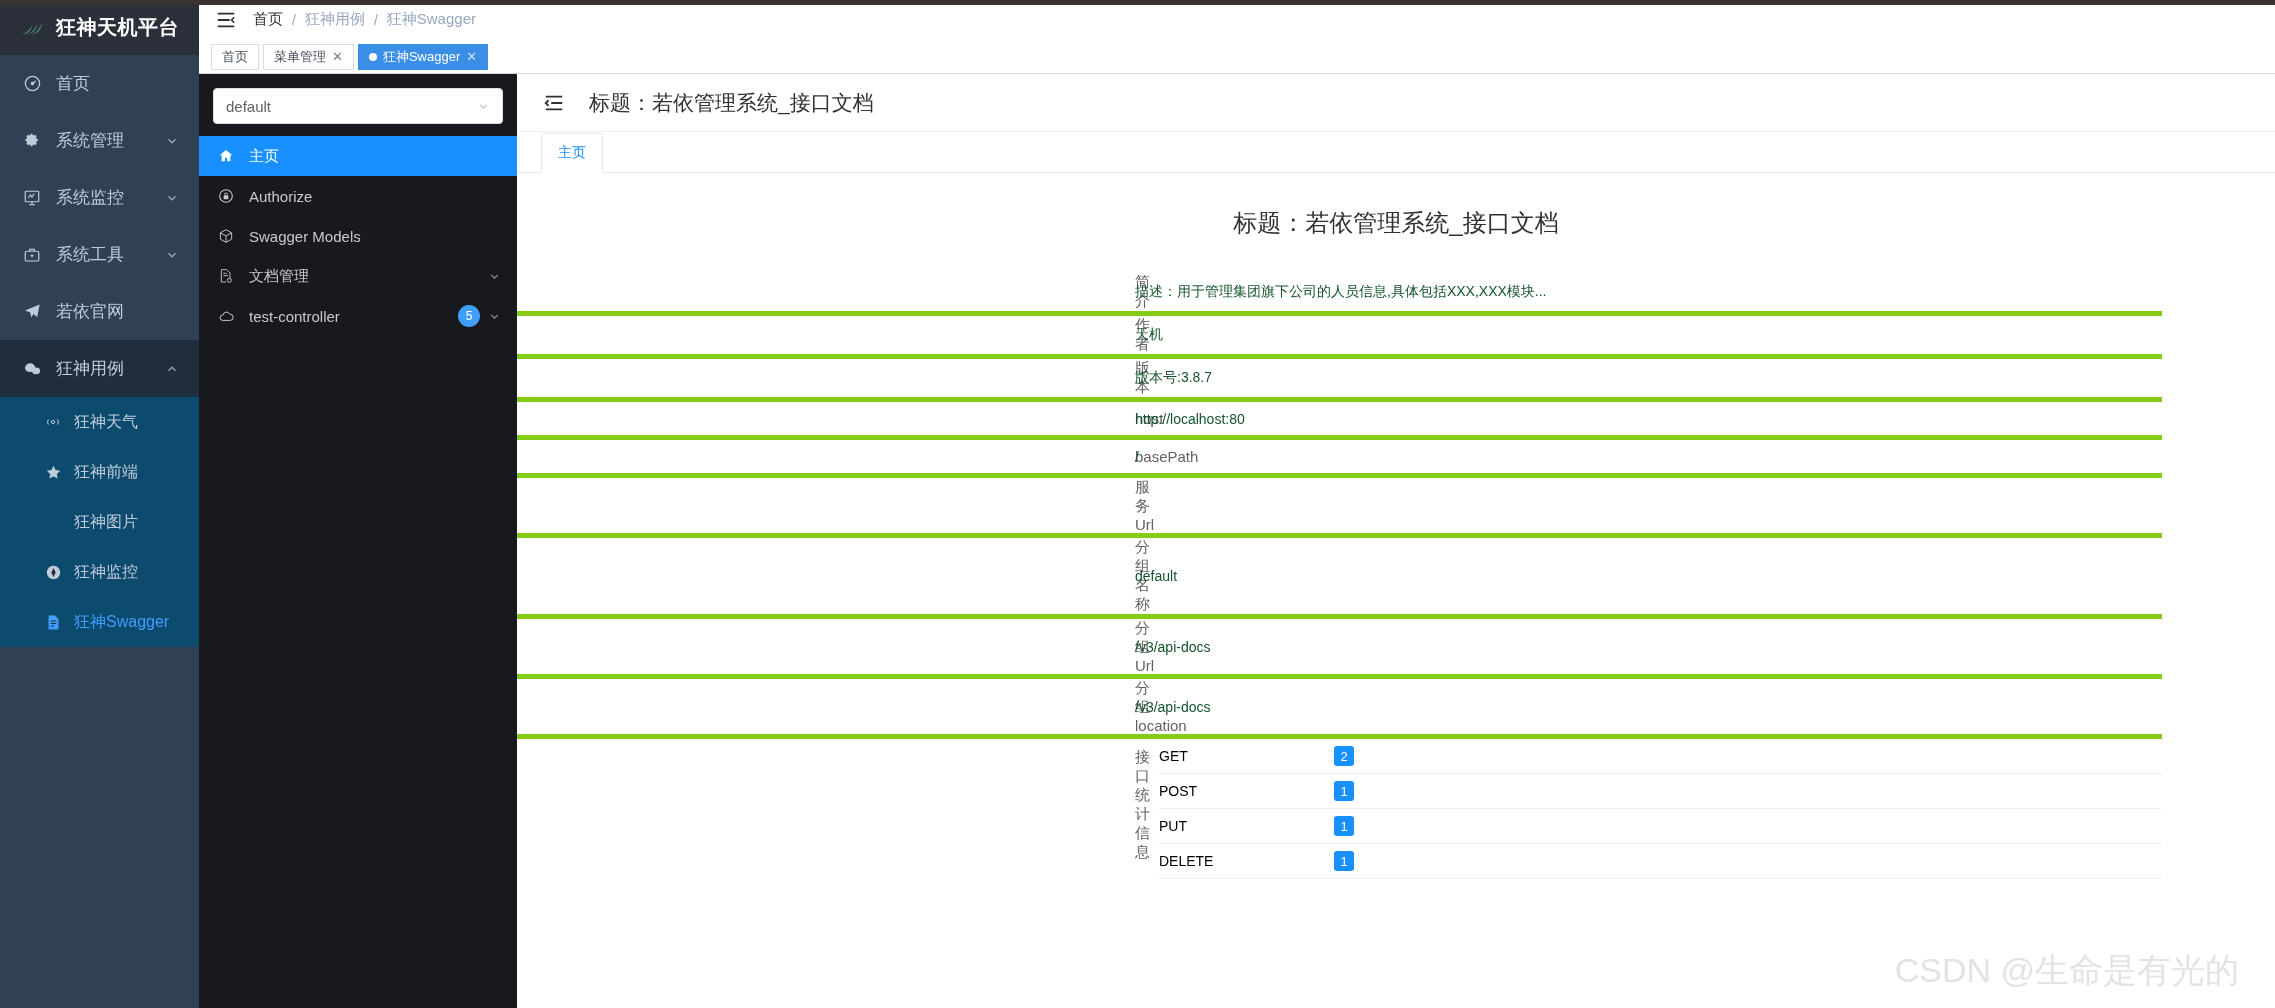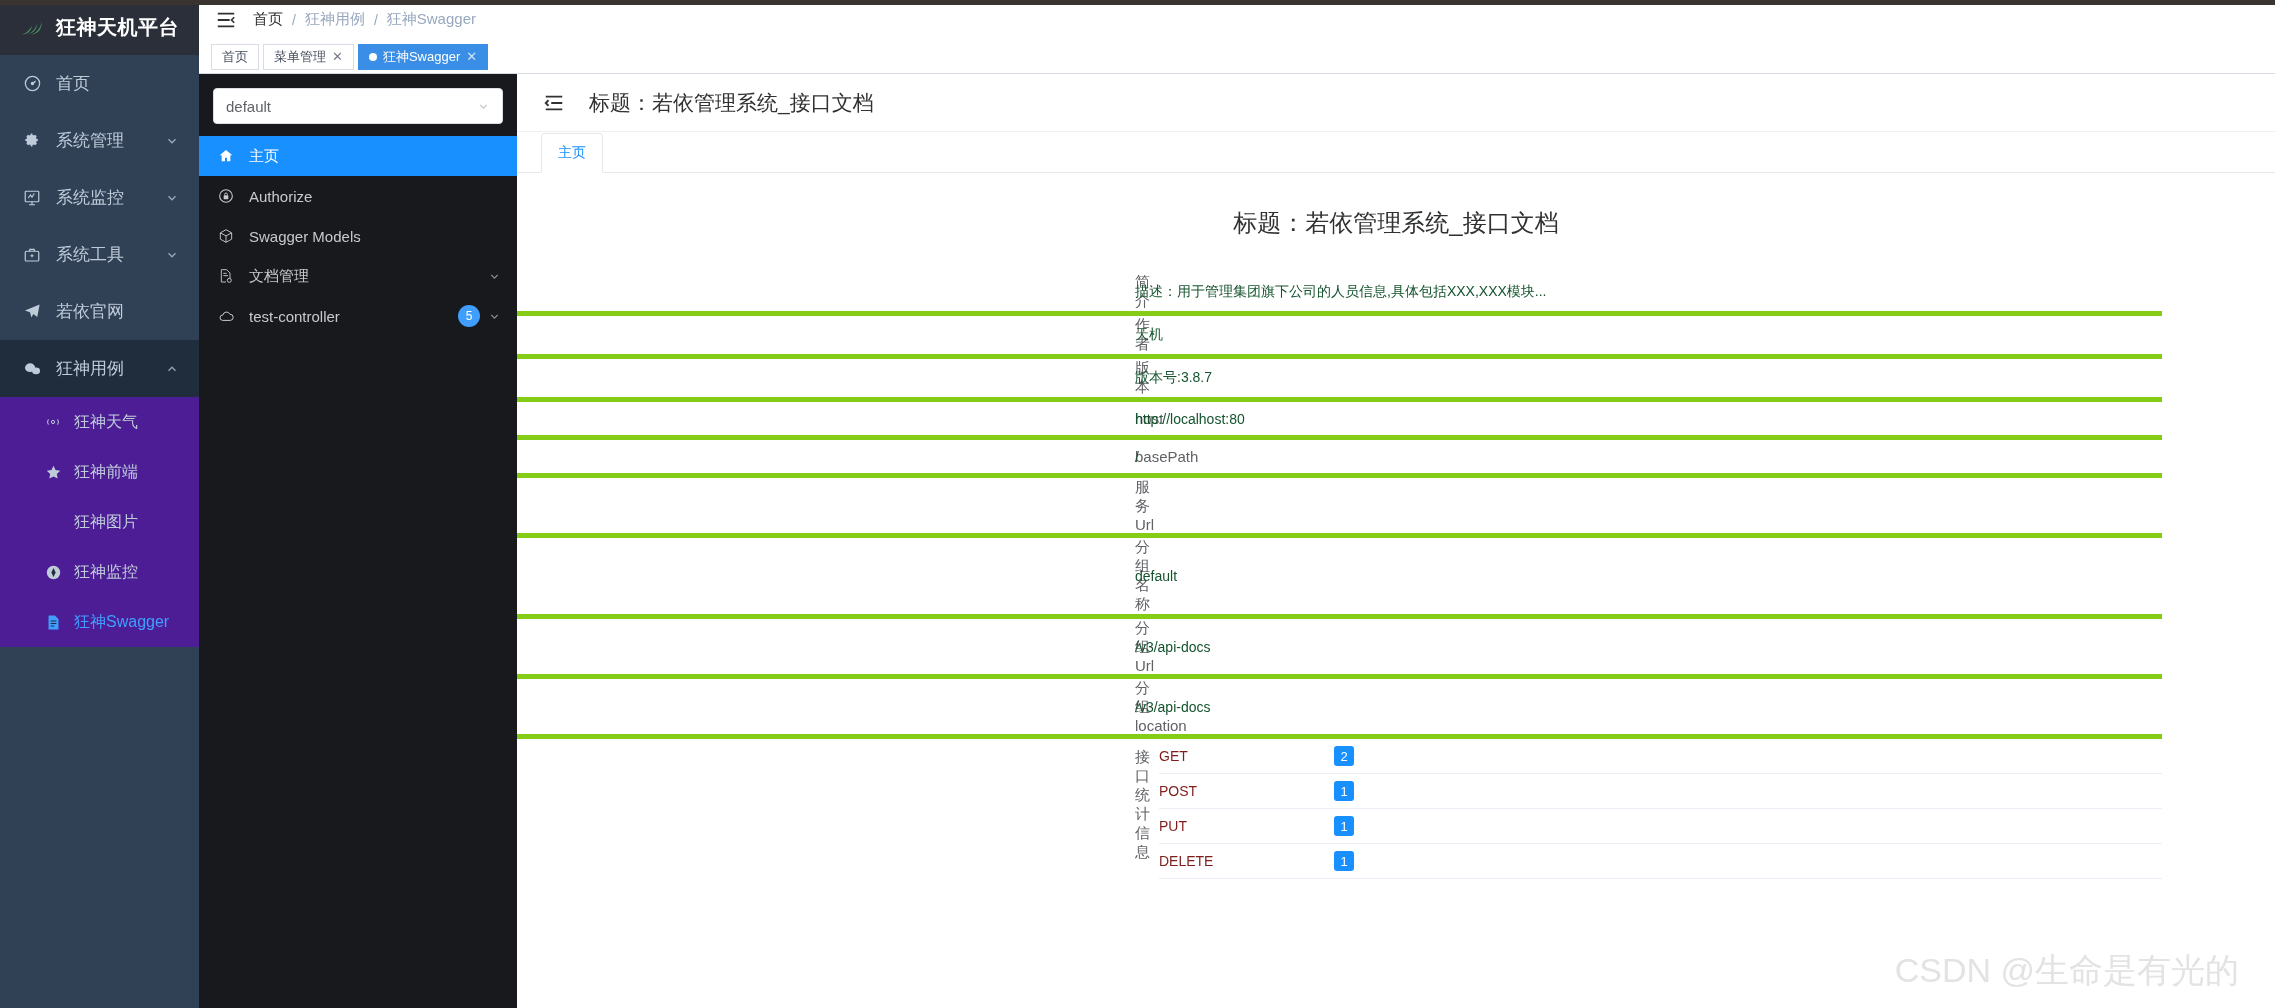--- a/index.html
+++ b/index.html
@@ -44,21 +44,21 @@
     color: #bfcbd9;
   }
   .nav-item .ico svg { display: block; }
   .nav-item .label { flex: 1 1 auto; white-space: nowrap; }
   .nav-item .arrow {
     width: 14px; height: 14px; flex: 0 0 14px;
     opacity: .75;
   }
   .nav-item.active > .label,
   .nav-item.active > .ico { color: #409eff; }
-  .submenu { background: #4c1d95; }
+  .submenu { background: #0c4a6e; }
   .submenu .nav-item {
     padding-left: 42px; height: 50px; font-size: 16px;
   }
   .submenu .nav-item .ico { width: 22px; flex: 0 0 22px; margin-right: 10px; }
   .submenu-group-active { background: #1f2d3d; }
 
   
   .main-wrap { flex: 1 1 auto; display: flex; flex-direction: column; height: 1008px; min-width: 0; }
 
   
@@ -184,21 +184,21 @@
   .stat-block { display: flex; gap: 24px; }
   .stat-key {
     width: 390px; flex: 0 0 390px; padding-left: 618px;
     font-size: 15px; color: #606266; padding-top: 9px;
   }
   .stat-list { flex: 1 1 auto; }
   .stat-row {
     display: flex; align-items: center;
     height: 35px; border-bottom: 1px solid #ebeef5;
   }
-  .stat-row .m { width: 175px; flex: 0 0 175px; font-size: 14px; color: #7f1d1d; }
+  .stat-row .m { width: 175px; flex: 0 0 175px; font-size: 14px; color: #000000; }
   .stat-row .c {
     background: #1890ff; color: #fff; font-size: 13px;
     min-width: 20px; height: 20px; border-radius: 3px;
     display: flex; align-items: center; justify-content: center; padding: 0 6px;
   }
 
   .watermark {
     position: absolute; right: 36px; bottom: 14px;
     font-size: 34px; color: #e3e3e3; white-space: nowrap;
     pointer-events: none;

